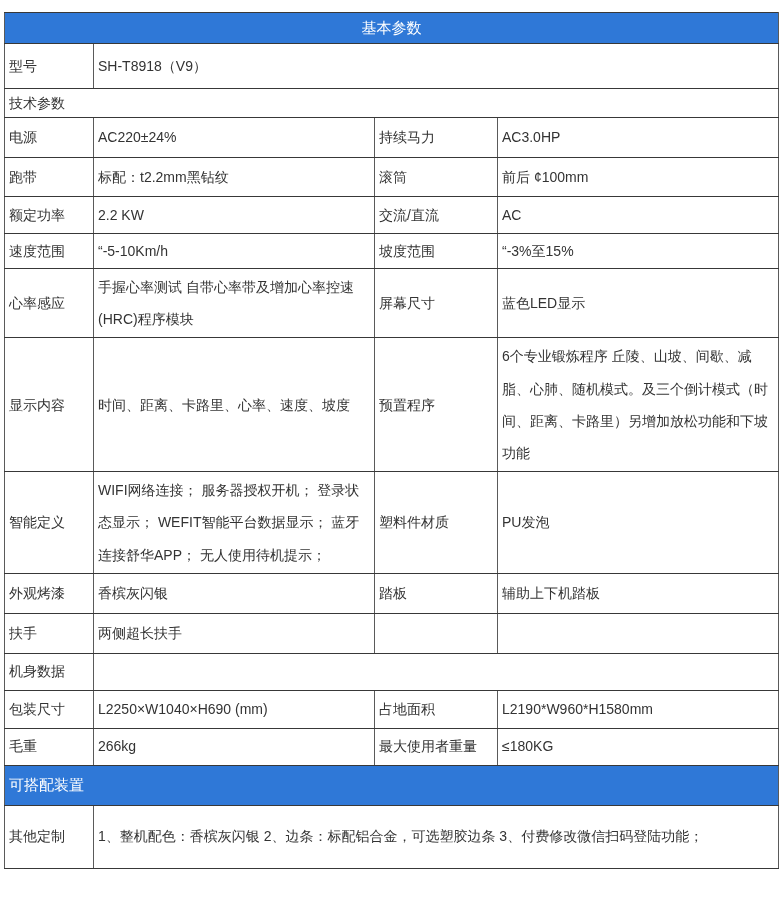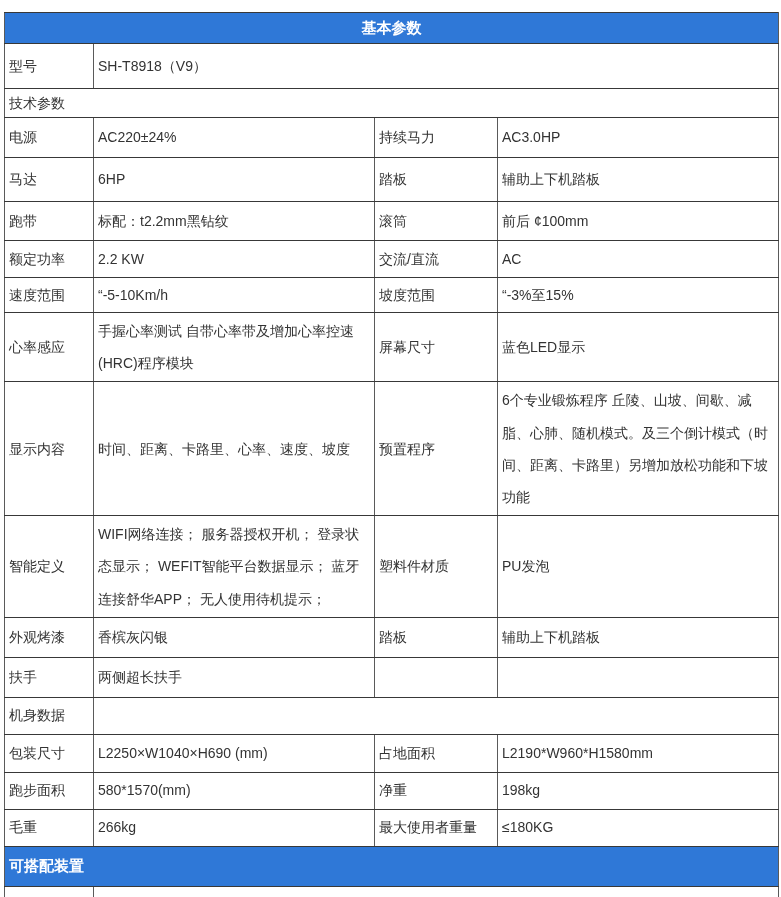--- a/index.html
+++ b/index.html
@@ -29,21 +29,21 @@
     border-top-color: #383838;
     border-bottom-color: #383838;
     padding: 2px 4px;
     vertical-align: middle;
     overflow-wrap: break-word;
     line-height: 1.5;
   }
   tr.section-bar td {
     background: #2f78d7;
     color: #ffffff;
-    font-weight: bold;
+    font-weight: normal;
     font-size: 15px;
   }
   tr.section-bar.centered td { text-align: center; }
   tr.section-bar.lefted td { text-align: left; }
   td.label-cell { }
   tr.tall td { line-height: 2.3; }
   
   tr.rh-hdr1   { height: 31px; }
   tr.rh-model  { height: 45px; }
   tr.rh-tech   { height: 29px; }
@@ -89,26 +89,20 @@
         <td colspan="4" class="label-cell">技术参数</td>
       </tr>
 
       <tr class="rh-power">
         <td class="label-cell">电源</td>
         <td>AC220±24%</td>
         <td class="label-cell">持续马力</td>
         <td>AC3.0HP</td>
       </tr>
 
-      <tr class="rh-motor">
-        <td class="label-cell">马达</td>
-        <td>6HP</td>
-        <td class="label-cell">踏板</td>
-        <td>辅助上下机踏板</td>
-      </tr>
 
       <tr class="rh-belt">
         <td class="label-cell">跑带</td>
         <td>标配：t2.2mm黑钻纹</td>
         <td class="label-cell">滚筒</td>
         <td>前后 ¢100mm</td>
       </tr>
 
       <tr class="rh-rated">
         <td class="label-cell">额定功率</td>
@@ -164,26 +158,20 @@
         <td colspan="3"></td>
       </tr>
 
       <tr class="rh-pack">
         <td class="label-cell">包装尺寸</td>
         <td>L2250×W1040×H690 (mm)</td>
         <td class="label-cell">占地面积</td>
         <td>L2190*W960*H1580mm</td>
       </tr>
 
-      <tr class="rh-run">
-        <td class="label-cell">跑步面积</td>
-        <td>580*1570(mm)</td>
-        <td class="label-cell">净重</td>
-        <td>198kg</td>
-      </tr>
 
       <tr class="rh-gross">
         <td class="label-cell">毛重</td>
         <td>266kg</td>
         <td class="label-cell">最大使用者重量</td>
         <td>≤180KG</td>
       </tr>
 
       <tr class="section-bar lefted rh-hdr2">
         <td colspan="4">可搭配装置</td>

